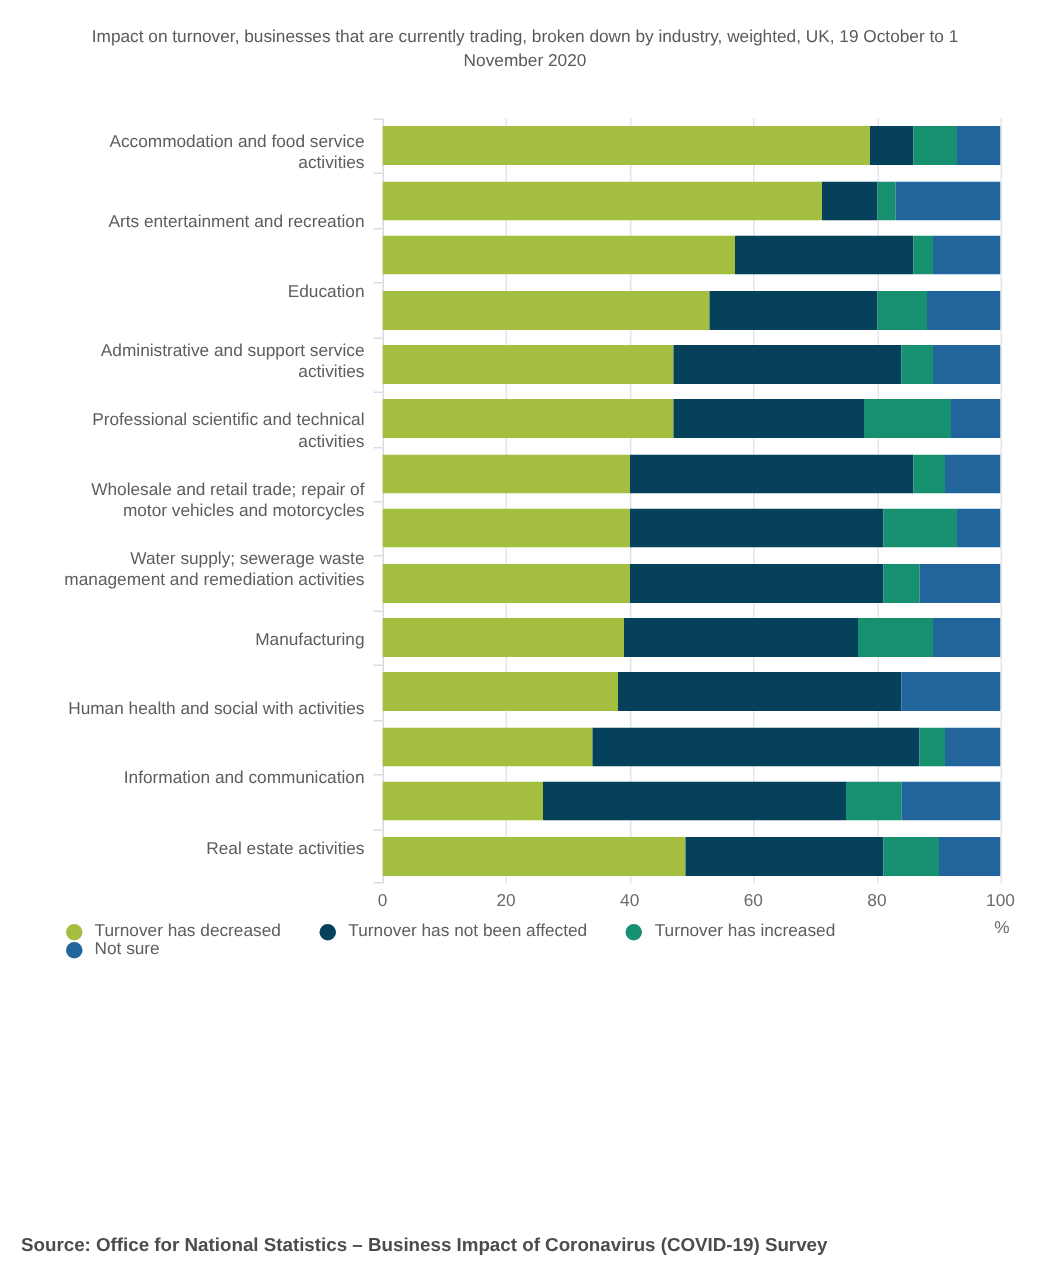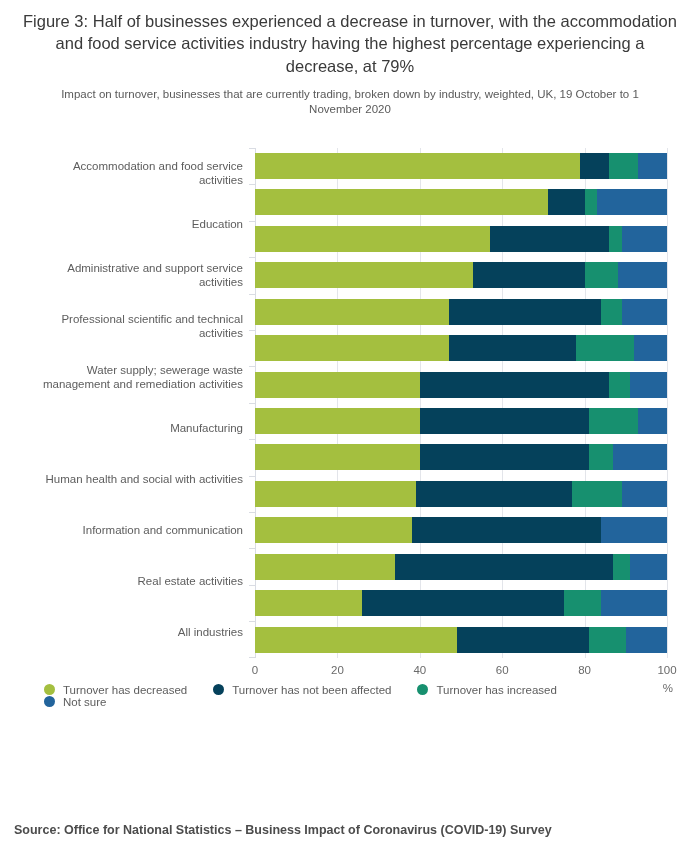--- a/index.html
+++ b/index.html
@@ -218,56 +218,58 @@
     font-weight: bold;
     color: #4c4c4c;
   }
 </style>
 </head>
 <body>
 
 <div class="figure">
 
   <div class="titles">
-    <div class="fig-title">Figure 3: Half of businesses experienced a decrease in turnover, with the accommodation and food service activities industry having the highest percentage experiencing a decrease, at 79%</div>
     <div class="fig-subtitle">Impact on turnover, businesses that are currently trading, broken down by industry, weighted, UK, 19 October to 1 November 2020</div>
   </div>
 
   <div class="plot-wrap">
 
     <div class="ylabels" id="ylabels">
         <div class="ylabel-cell">
           <div class="ylabel">Accommodation and food service activities</div>
         </div>
         <div class="ylabel-cell">
+          <div class="ylabel">Arts entertainment and recreation</div>
+        </div>
+        <div class="ylabel-cell">
           <div class="ylabel">Education</div>
         </div>
         <div class="ylabel-cell">
           <div class="ylabel">Administrative and support service activities</div>
         </div>
         <div class="ylabel-cell">
           <div class="ylabel">Professional scientific and technical activities</div>
         </div>
         <div class="ylabel-cell">
+          <div class="ylabel">Wholesale and retail trade; repair of motor vehicles and motorcycles</div>
+        </div>
+        <div class="ylabel-cell">
           <div class="ylabel">Water supply; sewerage waste management and remediation activities</div>
         </div>
         <div class="ylabel-cell">
           <div class="ylabel">Manufacturing</div>
         </div>
         <div class="ylabel-cell">
           <div class="ylabel">Human health and social with activities</div>
         </div>
         <div class="ylabel-cell">
           <div class="ylabel">Information and communication</div>
         </div>
         <div class="ylabel-cell">
           <div class="ylabel">Real estate activities</div>
-        </div>
-        <div class="ylabel-cell">
-          <div class="ylabel">All industries</div>
         </div>
       </div>
     <div class="tick-marks" id="tickmarks">
         <div class="tick-cell"></div>
         <div class="tick-cell"></div>
         <div class="tick-cell"></div>
         <div class="tick-cell"></div>
         <div class="tick-cell"></div>
         <div class="tick-cell"></div>
         <div class="tick-cell"></div>

